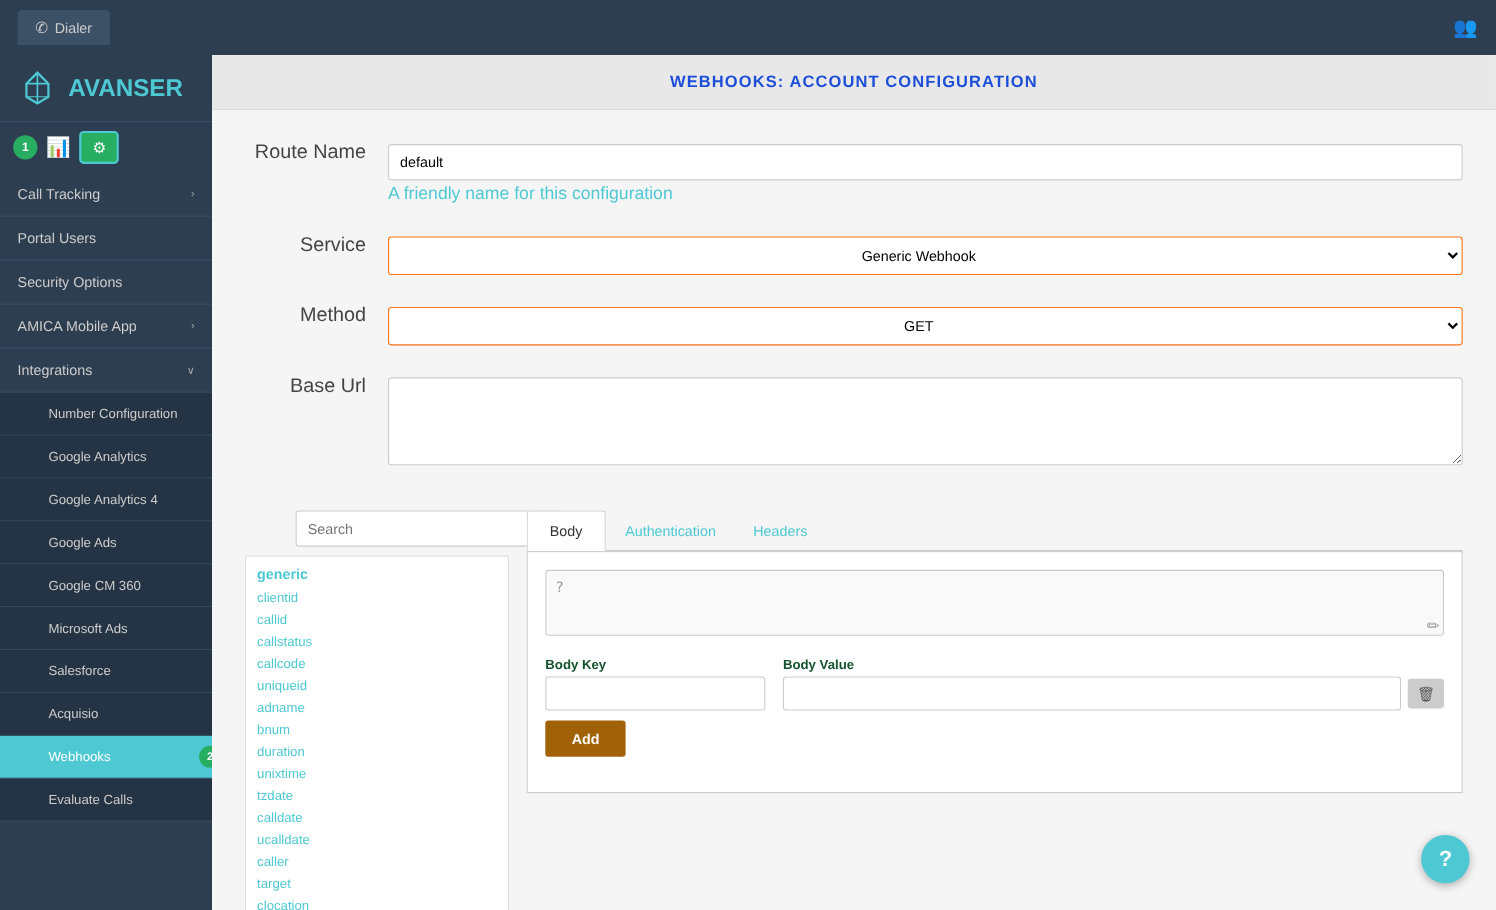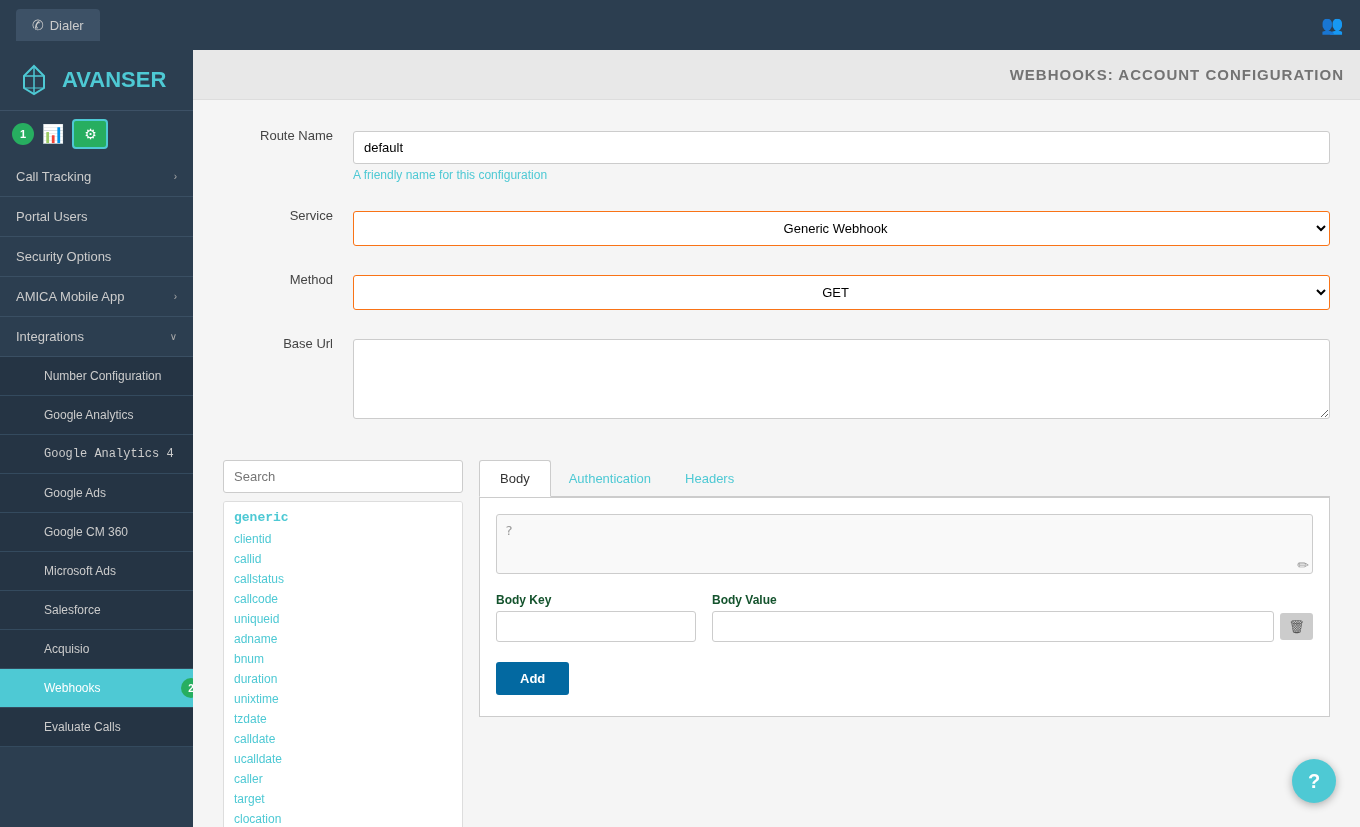--- a/index.html
+++ b/index.html
@@ -138,61 +138,61 @@
 
     
     .content-area {
       flex: 1;
       overflow-y: auto;
       background: #e8e8e8;
       padding: 0;
     }
     .page-title-bar {
       background: #e8e8e8;
-      text-align: right;
+      text-align: center;
       padding: 16px;
       font-size: 15px;
       font-weight: bold;
       letter-spacing: 1px;
-      color: #737373;
+      color: #1d4ed8;
       text-transform: uppercase;
       border-bottom: 1px solid #ddd;
     }
 
     .form-area {
       padding: 20px 30px;
       background: #f5f5f5;
     }
 
     .form-row {
       display: flex;
       align-items: flex-start;
       margin-bottom: 18px;
     }
     .form-label {
       width: 130px;
       padding-top: 8px;
-      font-size: 13px;
+      font-size: 18px;
       color: #444;
       text-align: right;
       padding-right: 20px;
       flex-shrink: 0;
     }
     .form-field { flex: 1; margin-top: 11px; }
     .form-input {
       width: 100%;
       padding: 8px 10px;
       border: 1px solid #ccc;
       border-radius: 3px;
       font-size: 13px;
       background: white;
       outline: none;
     }
     .form-hint {
-      font-size: 12px;
+      font-size: 16px;
       color: #4ec9d4;
       margin-top: 4px;
     }
     .form-select {
       width: 100%;
       padding: 8px 10px;
       border: 1px solid #f97316;
       border-radius: 3px;
       font-size: 13px;
       background: white;
@@ -229,34 +229,34 @@
       margin-bottom: 8px;
     }
     .search-input {
       width: 100%;
       padding: 8px 10px;
       border: 1px solid #ccc;
       border-radius: 3px;
       font-size: 13px;
       background: white;
       outline: none;
+      margin-left: 46px;
     }
     .search-list {
       background: white;
       border: 1px solid #ddd;
       border-radius: 3px;
       max-height: 360px;
       overflow-y: auto;
     }
     .search-list-group {
       color: #4ec9d4;
       font-size: 13px;
       font-weight: bold;
       padding: 8px 10px 4px;
-      font-family: Liberation Mono, monospace;
     }
     .search-list-item {
       color: #4ec9d4;
       font-size: 12px;
       padding: 3px 10px;
       cursor: pointer;
     }
 
     
     .tabs-panel {
@@ -356,22 +356,22 @@
     .trash-btn {
       background: #ccc;
       border: none;
       border-radius: 3px;
       padding: 6px 8px;
       cursor: pointer;
       color: #555;
       font-size: 13px;
     }
     .add-btn {
-      margin-top: 20px;
-      background: #0369a1;
+      margin-top: 9px;
+      background: #a16207;
       color: white;
       border: none;
       border-radius: 3px;
       padding: 9px 24px;
       font-size: 13px;
       cursor: pointer;
       font-weight: bold;
     }
 
     
@@ -448,21 +448,21 @@
         <div class="sidebar-item" style="position: relative;">
           <span>Integrations</span>
           <span class="chevron">∨</span>
         </div>
         <div class="sidebar-item sub-item" style="position: relative;">
           <span>Number Configuration</span>
         </div>
         <div class="sidebar-item sub-item" style="position: relative;">
           <span>Google Analytics</span>
         </div>
-        <div class="sidebar-item sub-item" style="position: relative; font-family: Liberation Mono, monospace;">
+        <div class="sidebar-item sub-item" style="position: relative;">
           <span>Google Analytics 4</span>
         </div>
         <div class="sidebar-item sub-item" style="position: relative;">
           <span>Google Ads</span>
         </div>
         <div class="sidebar-item sub-item" style="position: relative;">
           <span>Google CM 360</span>
         </div>
         <div class="sidebar-item sub-item" style="position: relative;">
           <span>Microsoft Ads</span>

